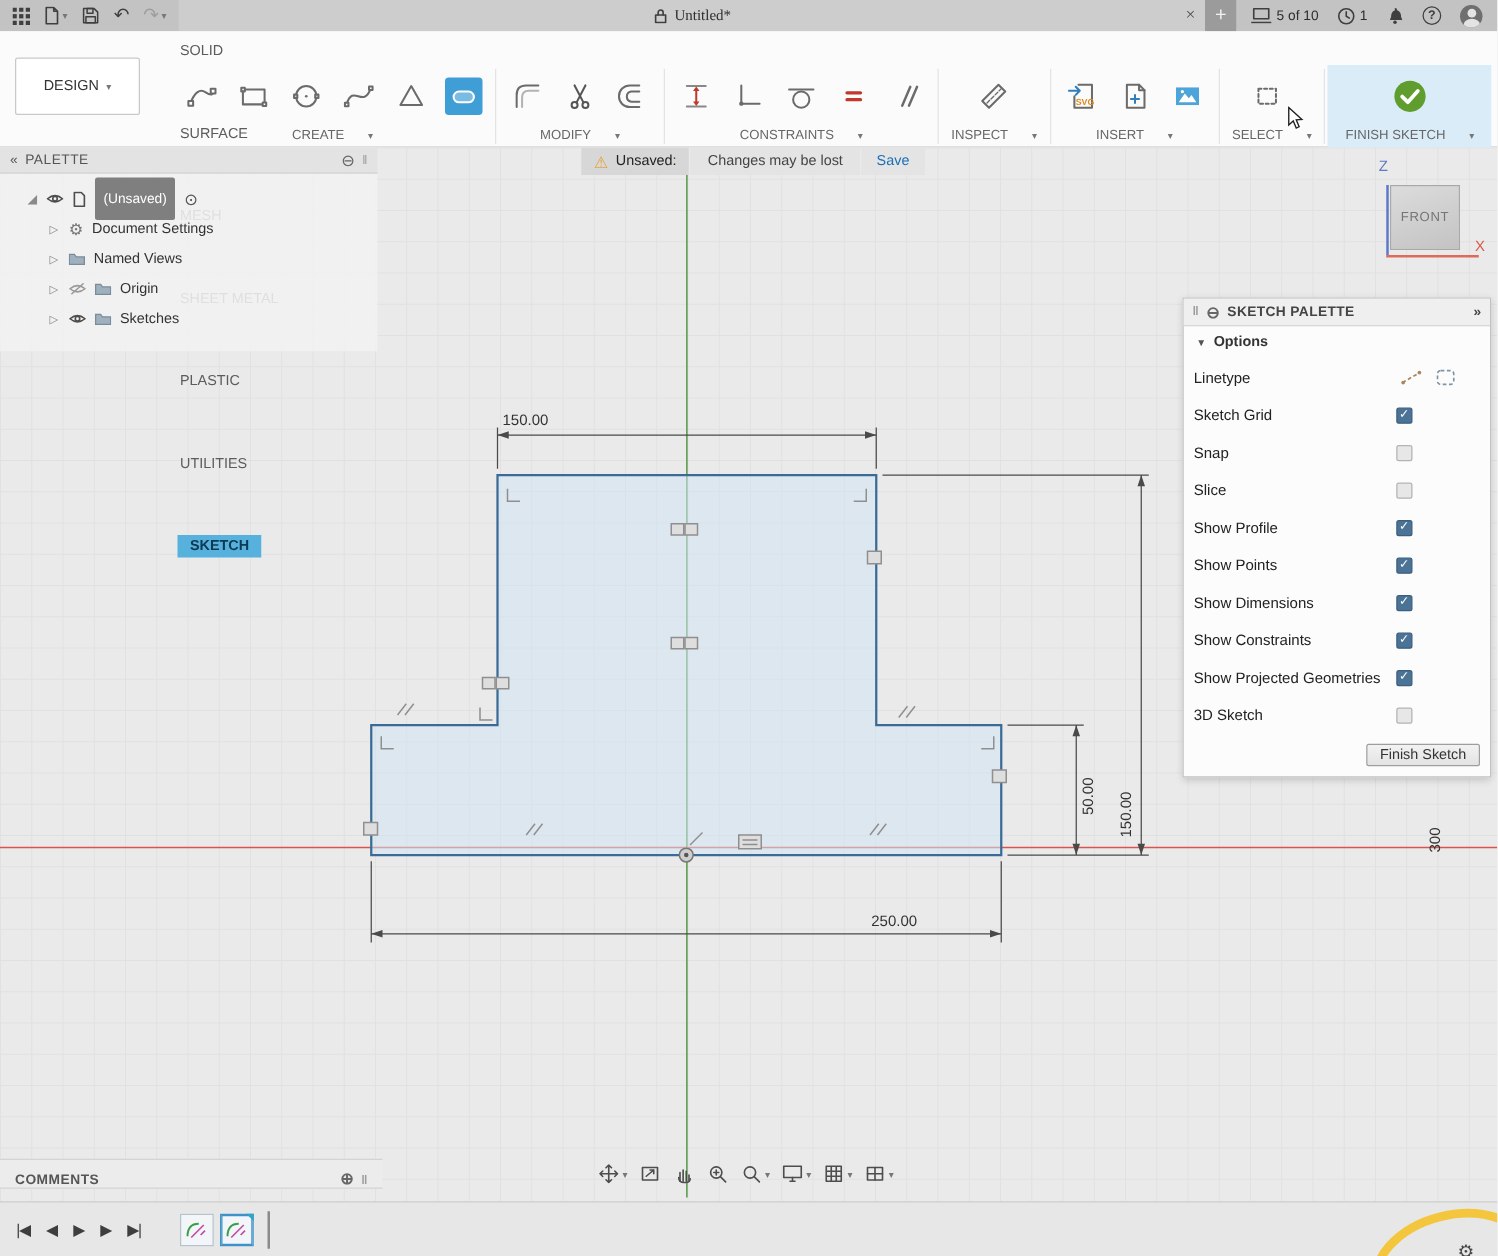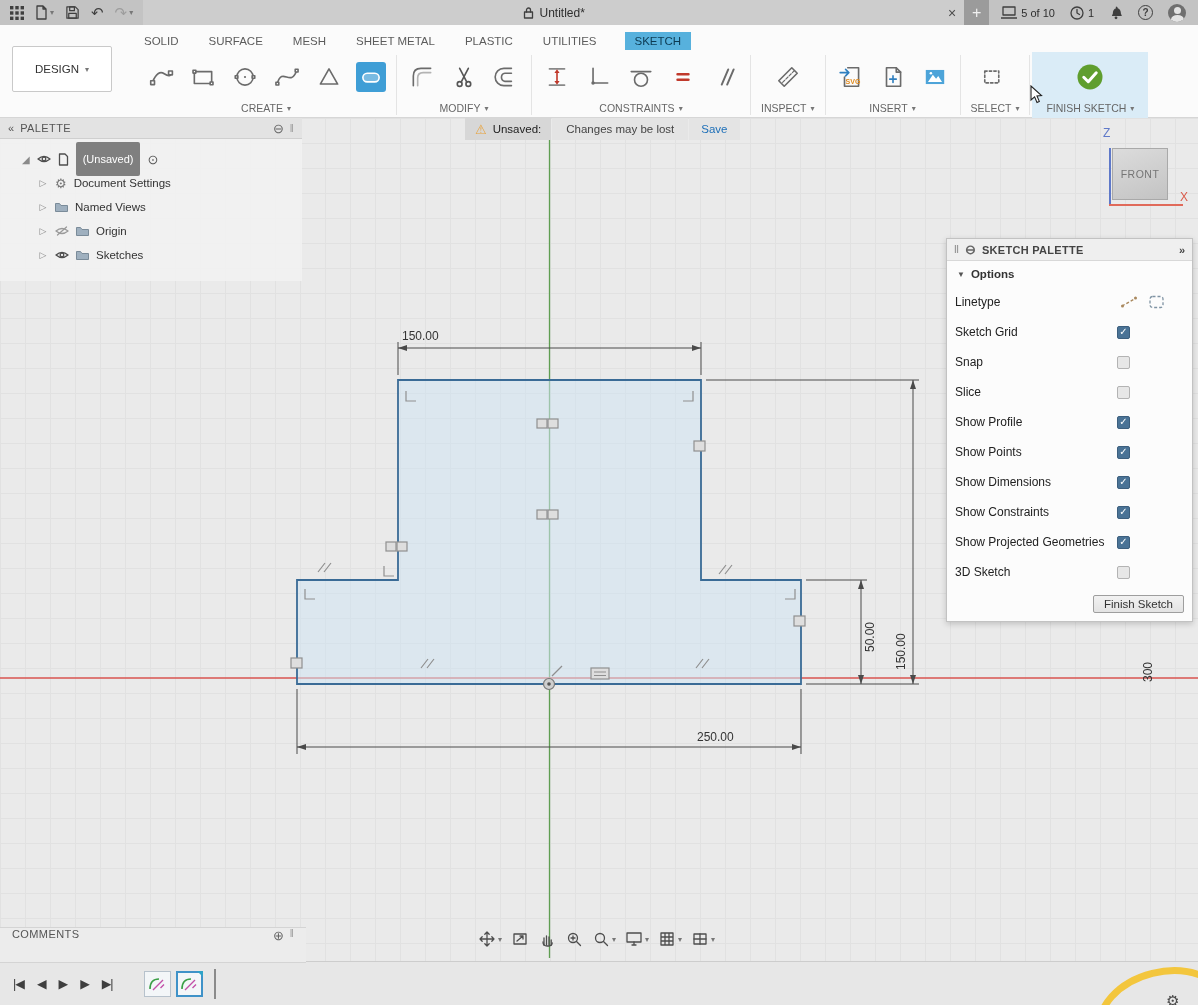--- a/index.html
+++ b/index.html
@@ -25,41 +25,41 @@
   .dimtext{fill:#333;font-size:12px;}
   .cons{stroke:#8f8f8f;fill:none;stroke-width:1.2;}
   .cons rect{fill:#dedede;}
 
   
   #topbar{left:0;top:0;width:1198px;height:25px;background:#c3c3c3;display:flex;align-items:center;z-index:6;}
   .tb-left{display:flex;align-items:center;gap:11px;padding:0 10px;}
   .tbi{display:flex;align-items:center;gap:2px;}
   .glyph{font-size:15px;color:#3f3f3f;line-height:1;}
   .glyph.disabled{color:#9d9d9d;}
-  .tb-tab{flex:1;height:25px;background:#cdcdcd;display:flex;align-items:center;justify-content:center;position:relative;gap:6px;}
+  .tb-tab{flex:1;height:25px;background:#cdcdcd;display:flex;align-items:center;justify-content:center;position:relative;gap:6px;font-family:Liberation Serif, serif;}
   .tb-title{font-size:12px;color:#2e2e2e;}
   .tb-close{position:absolute;right:8px;font-size:14px;color:#4c4c4c;cursor:default;}
   .tb-plus{width:25px;height:25px;background:#9b9b9b;color:#f0f0f0;display:flex;align-items:center;justify-content:center;font-size:16px;}
   .tb-right{display:flex;align-items:center;gap:15px;padding:0 12px;}
   .tb-item{display:flex;align-items:center;gap:4px;font-size:11px;color:#2e2e2e;}
   .tb-help{width:15px;height:15px;border:1.4px solid #3f3f3f;border-radius:50%;font-size:10px;color:#3f3f3f;display:flex;align-items:center;justify-content:center;font-weight:bold;}
   .tb-avatar{width:18px;height:18px;border-radius:50%;background:#6f6f6f;position:relative;overflow:hidden;display:block;}
   .av-head{position:absolute;left:5.5px;top:3px;width:7px;height:7px;border-radius:50%;background:#e3e3e3;}
   .av-body{position:absolute;left:2.5px;top:11px;width:13px;height:9px;border-radius:50%;background:#e3e3e3;}
 
   
   #ribbon{left:0;top:25px;width:1198px;height:93px;background:#fbfbfb;border-bottom:1px solid #d6d6d6;z-index:6;}
   #design-box{position:absolute;left:12px;top:21px;width:100px;height:46px;border:1px solid #c9c9c9;background:#fff;border-radius:2px;display:flex;align-items:center;justify-content:center;gap:6px;font-size:11.5px;color:#333;}
-  #tabs{position:absolute;left:142px;top:7px;display:flex;gap:26px;font-size:11.5px;color:#5c5c5c;align-items:flex-start;}
+  #tabs{position:absolute;left:142px;top:7px;display:flex;gap:48px;font-size:11.5px;color:#5c5c5c;align-items:flex-start;flex-direction:column;}
   .tab{padding:3px 2px;white-space:nowrap;}
-  .tab.active{background:var(--active-tab-bg,#57b1dd);color:#0d3a52;padding:3px 10px;}
+  .tab.active{background:var(--active-tab-bg,#57b1dd);color:#0d3a52;padding:3px 10px;font-weight:bold;}
   #groups{position:absolute;left:138px;top:27px;display:flex;align-items:stretch;height:66px;}
   .rgroup{display:flex;flex-direction:column;align-items:center;justify-content:space-between;padding:2px 8px 0;}
   .ricons{display:flex;align-items:center;gap:12px;height:46px;}
-  .rlabel{font-size:10.5px;color:#666;display:flex;gap:4px;align-items:center;padding-bottom:4px;white-space:nowrap;}
+  .rlabel{font-size:10.5px;color:#666;display:flex;gap:19px;align-items:center;padding-bottom:4px;white-space:nowrap;}
   .rsep{width:1px;background:#e4e4e4;margin:3px 2px;}
   .ribtn{width:30px;height:30px;display:flex;align-items:center;justify-content:center;}
   .ribtn.active-tool{background:#3f9ed6;border-radius:3px;}
   .rgroup.finish{background:#daecf7;padding:2px 14px 0;}
   #select-cursor{position:absolute;left:1030px;top:60px;z-index:7;}
 
   
   #browser{left:0;top:118px;width:302px;z-index:6;}
   #browser-header{height:21px;background:#e3e3e3;border-bottom:1px solid #cfcfcf;display:flex;align-items:center;padding:0 8px;font-size:11px;color:#555;gap:6px;}
   #browser-header .bh-title{flex:1;letter-spacing:.4px;}
@@ -96,21 +96,21 @@
   .prow{height:30px;display:flex;align-items:center;padding:0 8px;font-size:12px;color:#222;}
   .ctrl{margin-left:auto;display:flex;gap:10px;align-items:center;}
   .cb{width:13px;height:13px;border-radius:2px;background:#e7e7e7;border:1px solid #b3b3b3;display:flex;align-items:center;justify-content:center;}
   .cb.checked{background:var(--checkbox-checked,#4a7396);border-color:#3c5f7e;}
   .cb .ck{display:none;font-size:10px;color:#fff;font-style:normal;line-height:1;}
   .cb.checked .ck{display:block;}
   .pal-btn-row{height:34px;display:flex;align-items:center;justify-content:flex-end;padding:0 8px;}
   .pal-btn{border:1px solid #9e9e9e;background:linear-gradient(#f2f2f2,#e3e3e3);padding:2px 10px;font-size:11.5px;color:#333;border-radius:2px;}
 
   
-  #commentsbar{left:0;top:927px;width:306px;height:36px;background:#ececec;border-top:1px solid #d4d4d4;border-bottom:1px solid #d4d4d4;display:flex;align-items:flex-start;padding:0 12px;font-size:11px;color:#555;z-index:6;gap:6px;}
+  #commentsbar{left:0;top:927px;width:306px;height:24px;background:#ececec;border-top:1px solid #d4d4d4;border-bottom:1px solid #d4d4d4;display:flex;align-items:flex-end;padding:0 12px;font-size:11px;color:#555;z-index:6;gap:6px;font-weight:bold;}
   #commentsbar .cm-title{flex:1;letter-spacing:.4px;}
   .circ-glyph{color:#666;font-size:13px;}
   #navbar{left:478px;top:928px;display:flex;gap:9px;align-items:center;z-index:6;height:22px;}
   .navbtn{display:flex;align-items:center;gap:2px;}
   #timeline{left:0;top:961px;width:1198px;height:44px;background:#e7e7e7;border-top:1px solid #cdcdcd;display:flex;align-items:center;z-index:5;}
   .tl-controls{display:flex;gap:13px;padding:0 13px;color:#3e3e3e;font-size:12.5px;}
   .tl-controls span{letter-spacing:-1px;}
   .tl-items{display:flex;align-items:center;gap:5px;margin-left:18px;}
   .tl-item{width:27px;height:26px;background:#f3f6f8;border:1px solid #b7c2cc;display:flex;align-items:center;justify-content:center;position:relative;}
   .tl-item.selected{border-color:#3f92c8;box-shadow:0 0 0 1px #3f92c8 inset;}

